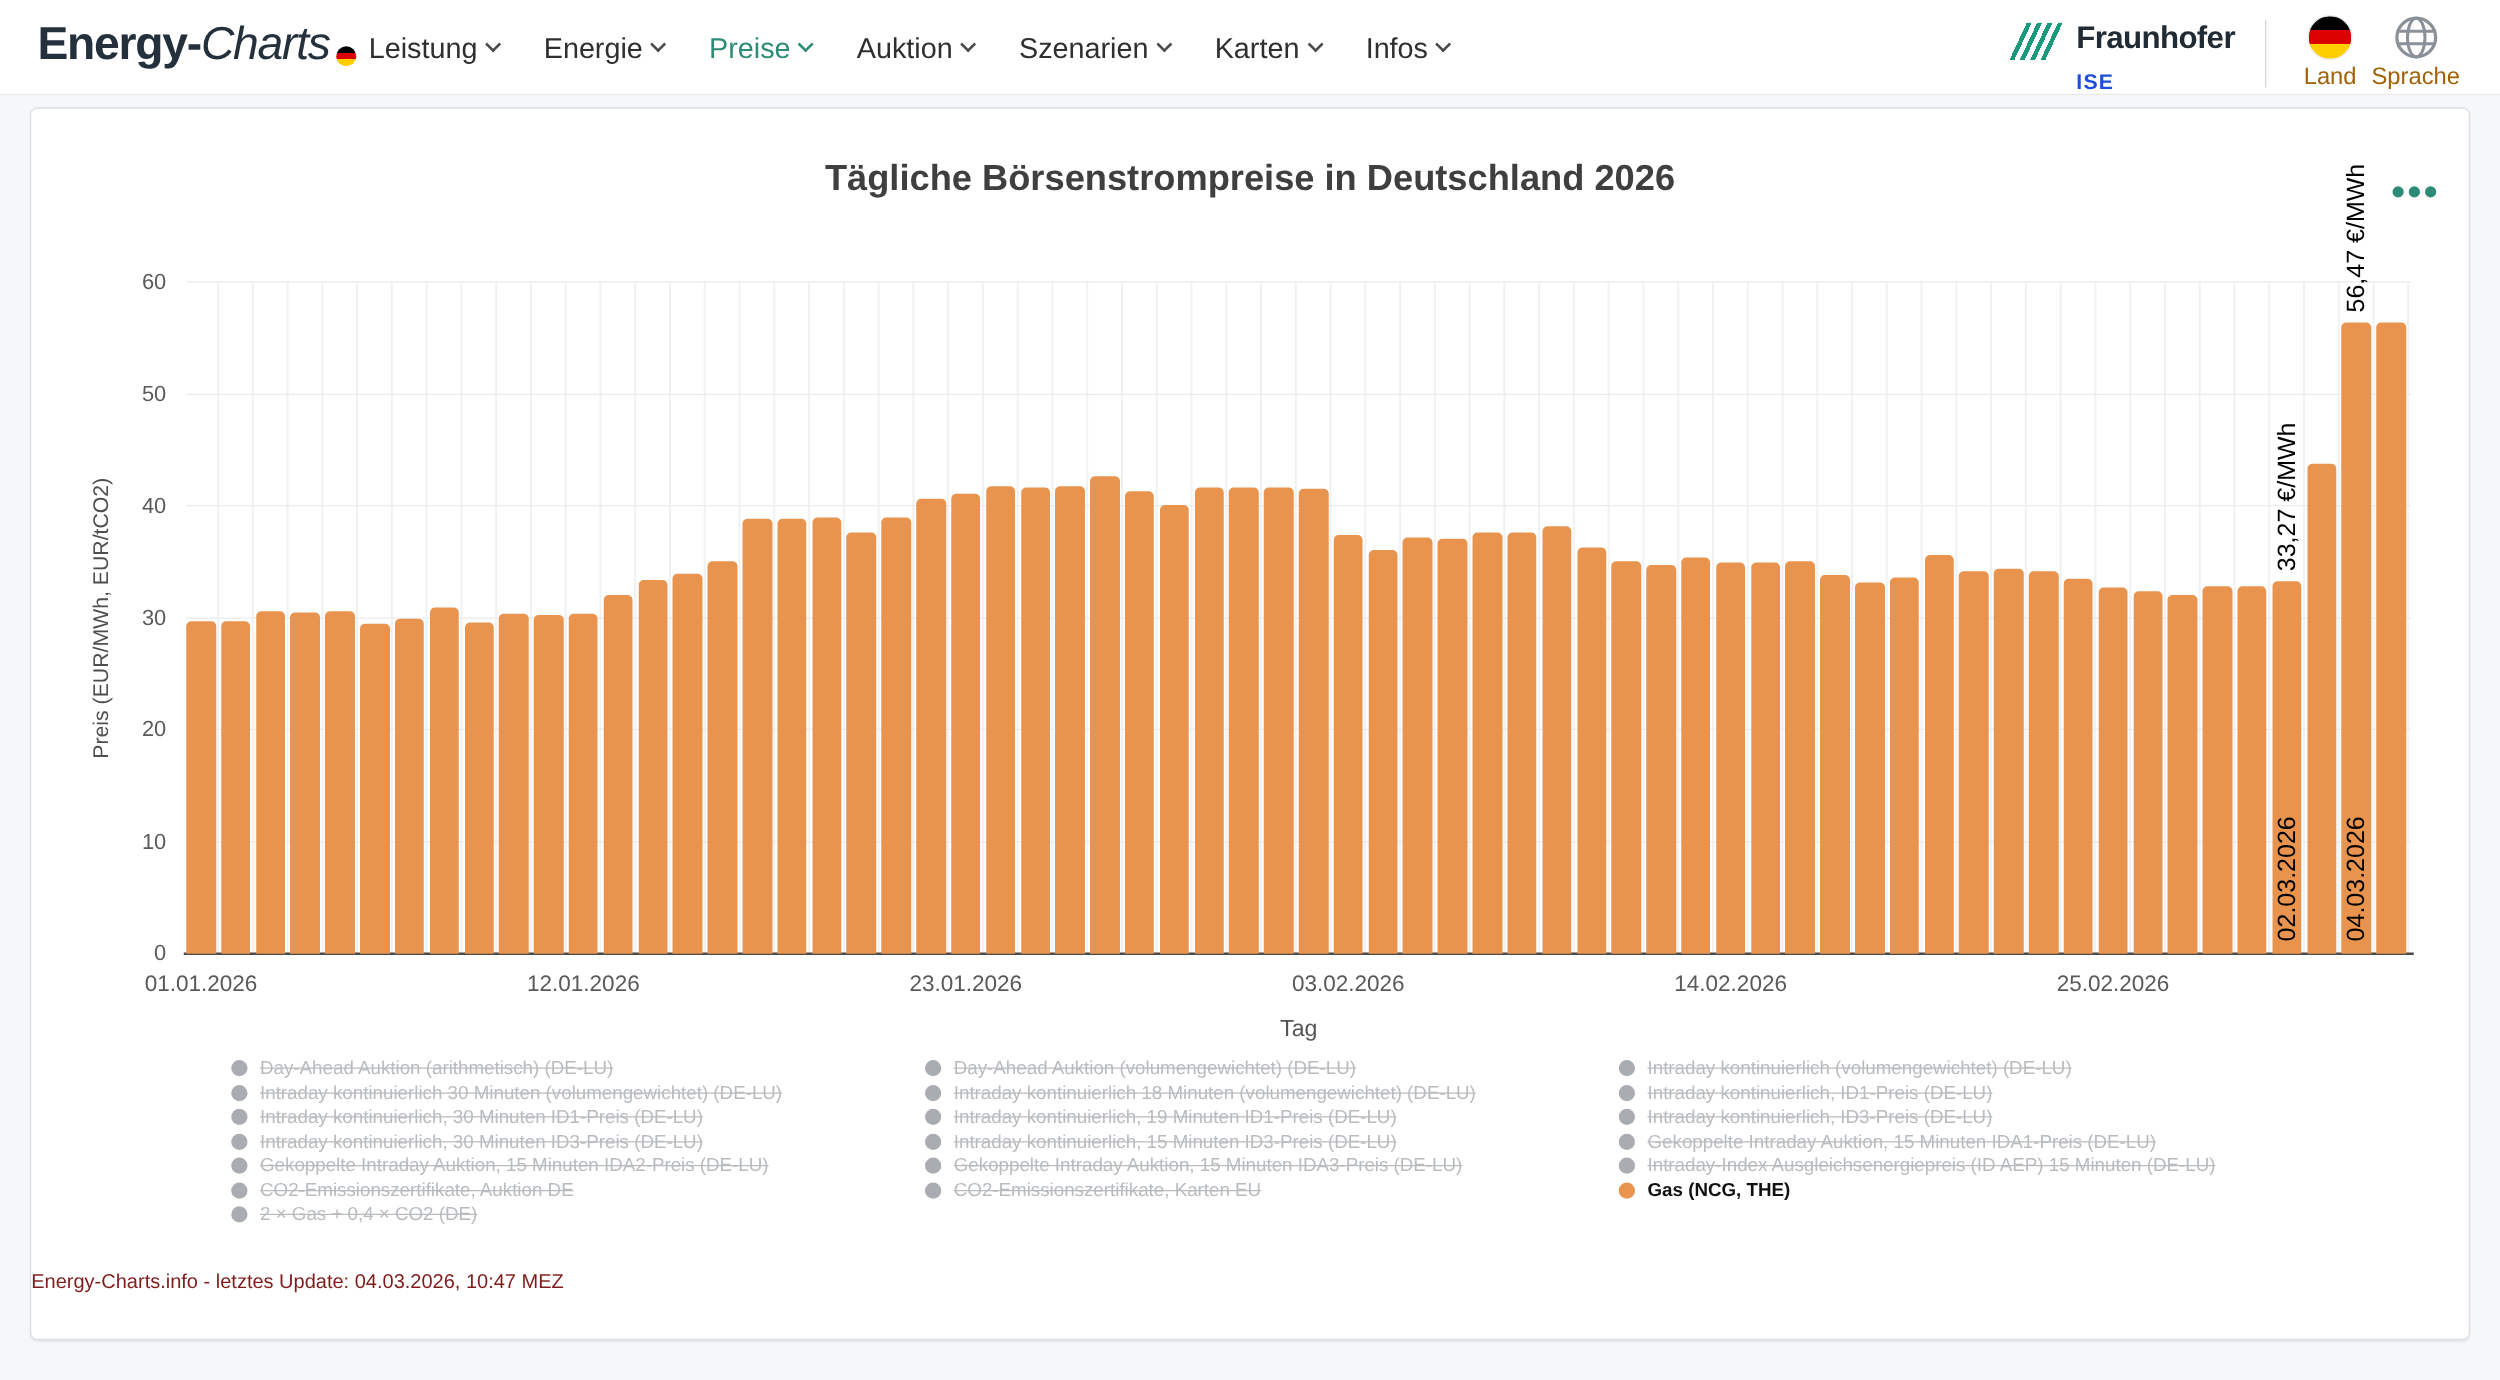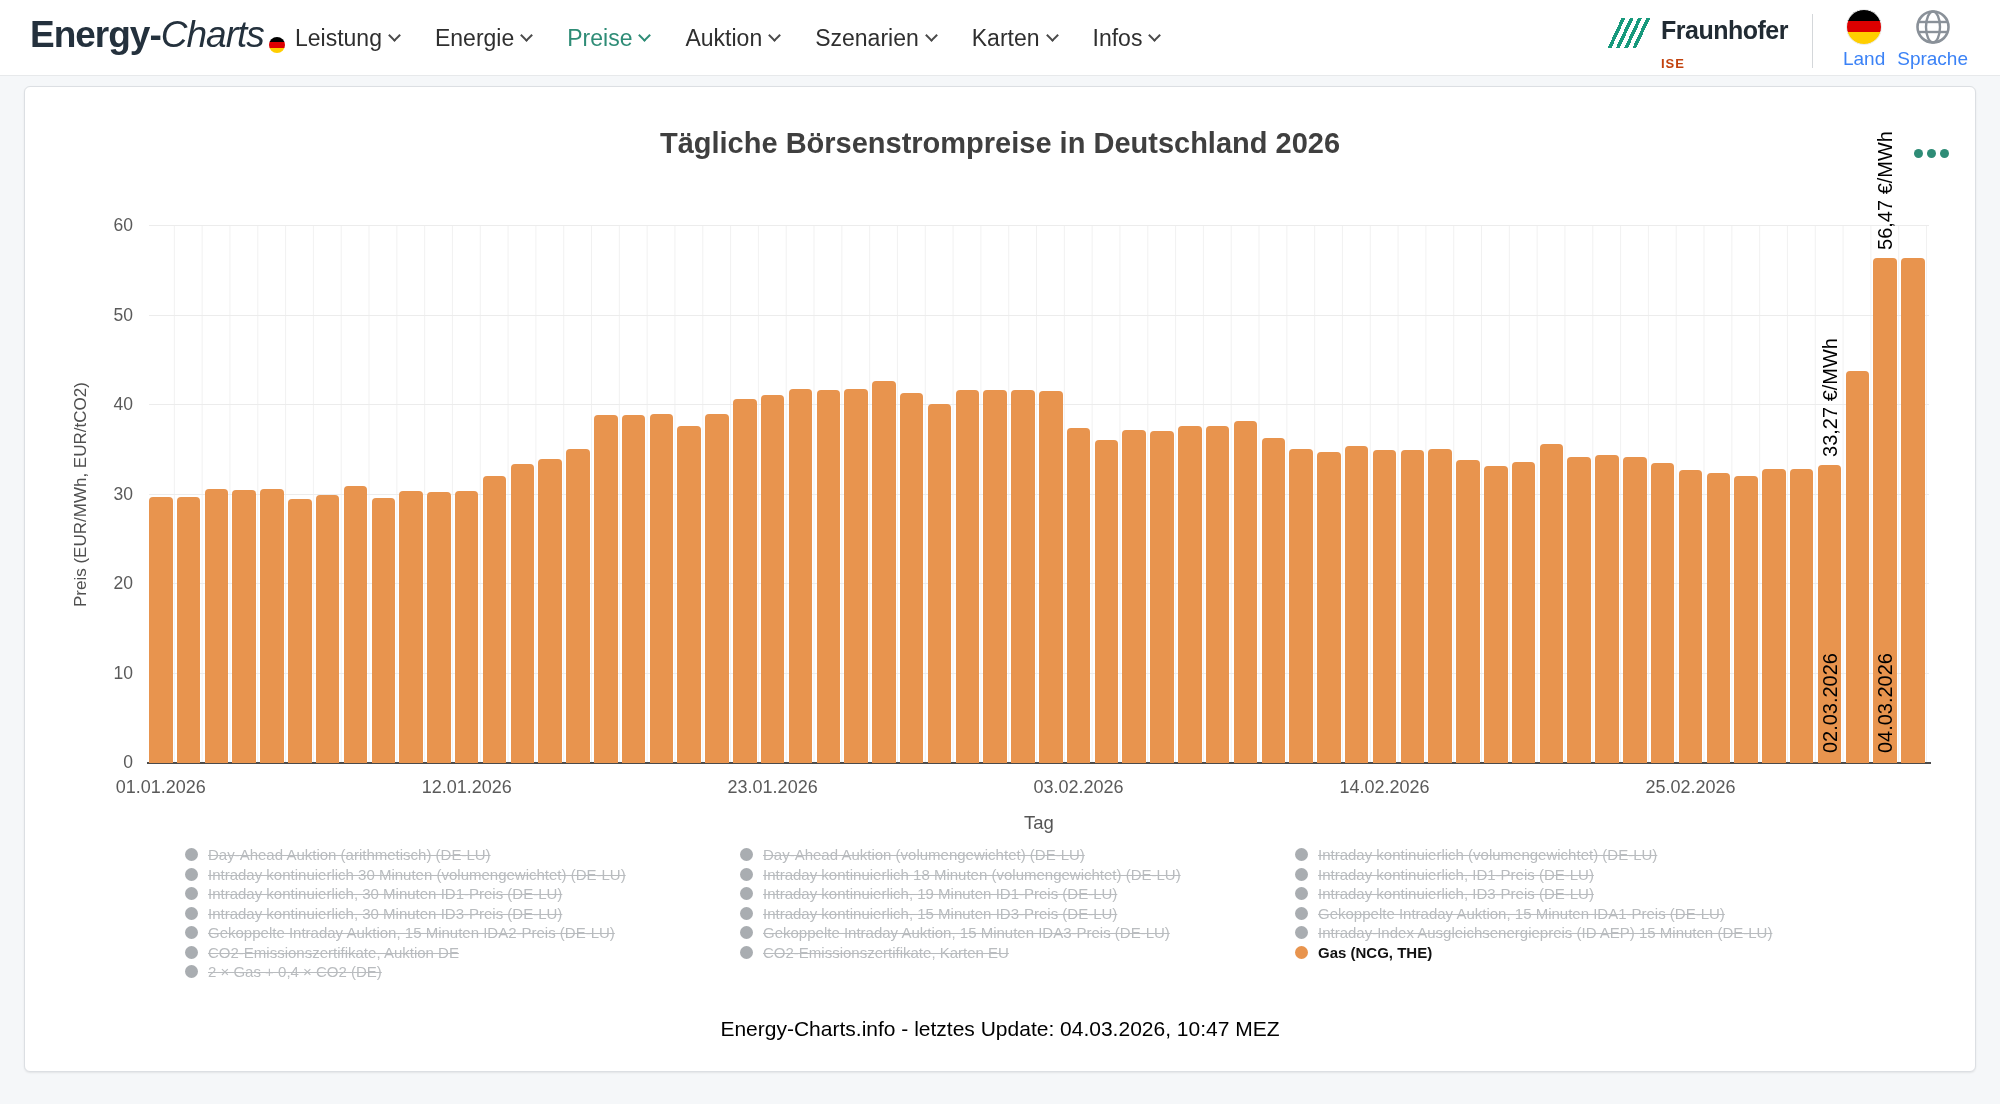--- a/index.html
+++ b/index.html
@@ -20,26 +20,26 @@
   .chev { display:inline-block; width:9px; height:9px; border-right:2.2px solid #4a4a4a;
     border-bottom:2.2px solid #4a4a4a; transform:rotate(45deg); margin-left:8px; margin-top:-6px; }
   .nav-item.active .chev { border-color:#2e8c76; }
   .header-right { position:absolute; right:26px; top:8px; display:flex; align-items:center; }
   .fraunhofer { display:flex; align-items:flex-start; margin-top:8px; cursor:pointer; }
   .fh-stripes { width:46px; height:30px; margin-right:10px; margin-top:2px;
     background:repeating-linear-gradient(115deg, #17997c 0 3.5px, #ffffff 3.5px 7.5px);
     clip-path:polygon(28% 0, 100% 0, 72% 100%, 0 100%); }
   .fh-text { display:flex; flex-direction:column; }
   .fh-name { font-size:25px; font-weight:700; color:#212b33; letter-spacing:-0.5px; }
-  .fh-sub { font-size:13px; font-weight:700; color:#c2410c; letter-spacing:1px; margin-top:11px; }
+  .fh-sub { font-size:17px; font-weight:700; color:#1d4ed8; letter-spacing:1px; margin-top:11px; }
   .hdr-divider { width:1px; height:54px; background:#d4d7da; margin:2px 24px 0 24px; }
   .hdr-ctrl { display:flex; flex-direction:column; align-items:center; margin-left:6px; margin-right:6px; cursor:pointer; }
   .flag-circle { width:36px; height:36px; border-radius:50%; border:1px solid #ececec;
     background:linear-gradient(#000 0 33%, #dd0000 33% 66%, #ffce00 66% 100%); }
-  .hdr-ctrl-label { font-size:19px; color:#3b82f6; margin-top:3px;text-align:center; }
+  .hdr-ctrl-label { font-size:19px; color:#a16207; margin-top:3px;text-align:center; }
 
   
   .card { position:absolute; left:24px; top:86px; width:1952px; height:986px; background:#ffffff;
     border:1px solid #dcdfe3; border-radius:6px; box-shadow:0 1px 2px rgba(0,0,0,0.08); }
   .chart-title { position:absolute; left:0; right:0; top:40px; text-align:center;
     font-size:29px; font-weight:600; color:#3f3f3f; }
   .menu-dots { position:absolute; right:26px; top:62px; display:flex; cursor:pointer; }
   .menu-dots .dot { width:9px; height:9px; border-radius:50%; background:#2e8c76; margin-left:4px; }
 
   
@@ -59,21 +59,21 @@
 
   
   .legend-col { position:absolute; top:758px; }
   .legend-col.c0 { left:160px; } .legend-col.c1 { left:715px; } .legend-col.c2 { left:1270px; }
   .legend-item { display:flex; align-items:center; height:19.5px; cursor:pointer; }
   .legend-bullet { width:13px; height:13px; border-radius:50%; background:#a9adb1; margin-right:10px; flex:none; }
   .legend-label { font-size:15px; color:#b9bcbf; text-decoration:line-through; white-space:nowrap; }
   .legend-item.active .legend-bullet { background:#e8944e; }
   .legend-item.active .legend-label { color:#111111; font-weight:700; text-decoration:none; }
 
-  .footer-note { position:absolute; left:0; right:0; top:930px; text-align:center; font-size:21px; color:#000000; }
+  .footer-note { position:absolute; left:0; right:0; top:930px; text-align:left; font-size:16px; color:#7f1d1d; }
 </style>
 </head>
 <body>
 
 <div class="header">
   <div class="logo">
     <span class="logo-part1">Energy-</span>
     <span class="logo-part2">Charts</span>
     <span class="logo-flag"></span>
   </div>

